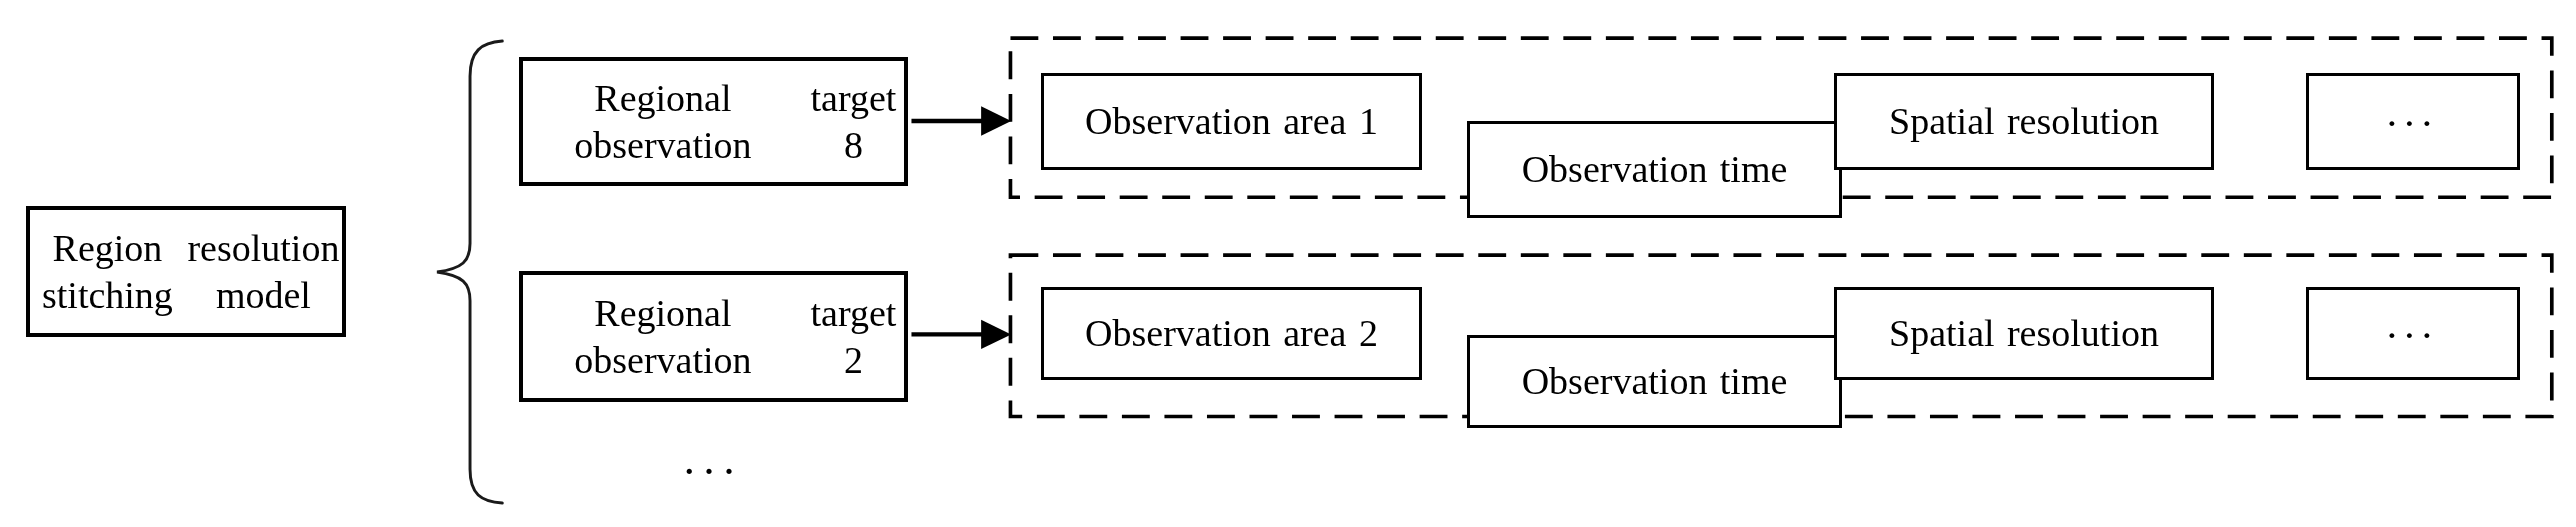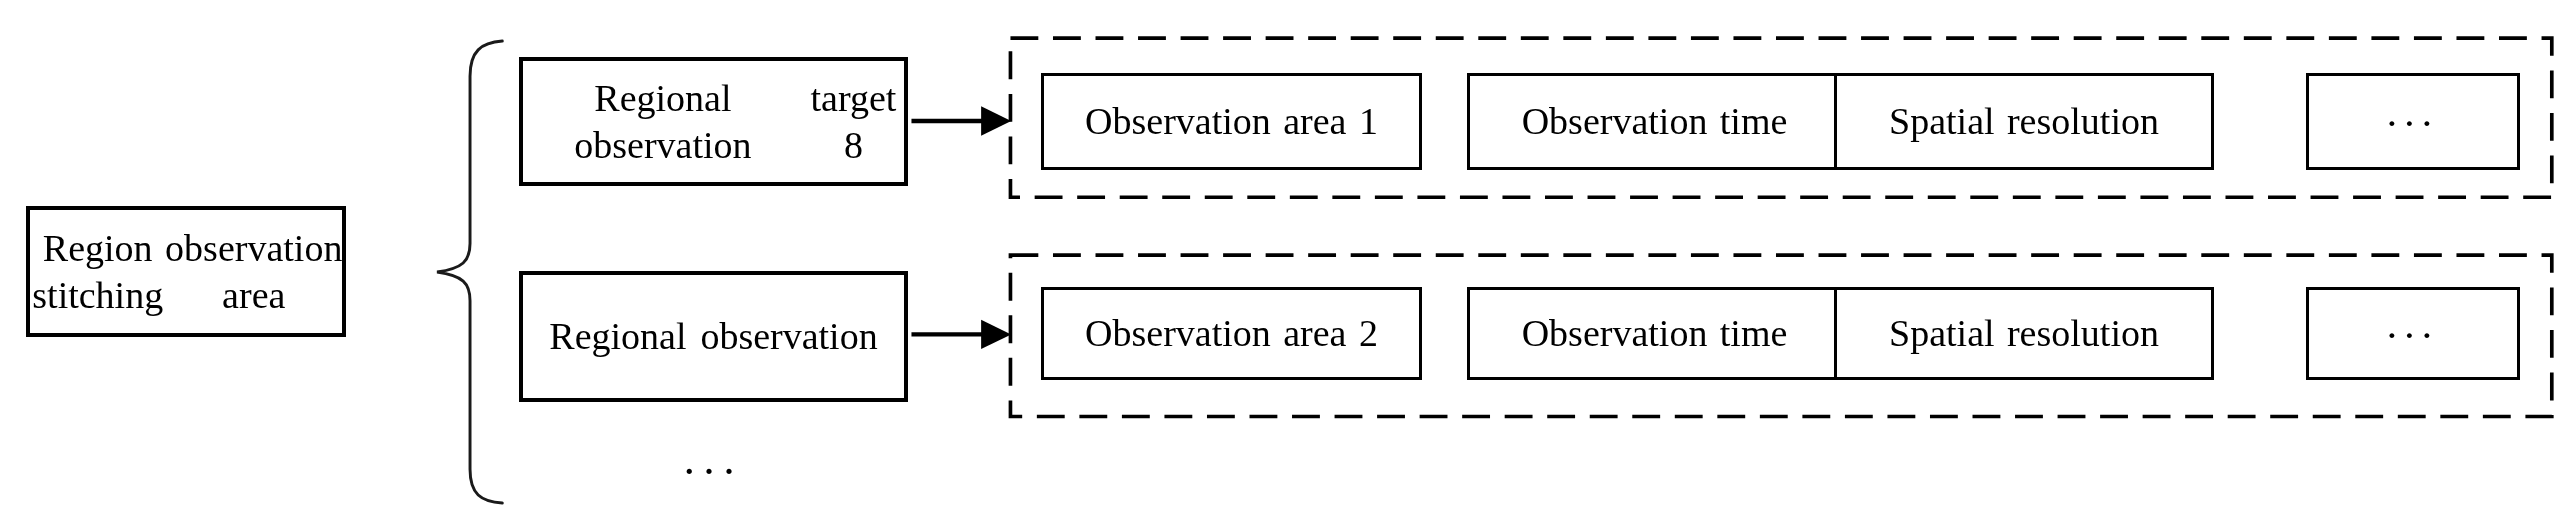--- a/index.html
+++ b/index.html
@@ -42,21 +42,21 @@
     flex-direction: row;
     word-spacing: 2.9px;
   }
   .root-box   { left: 26.4px;  top: 206px; width: 320px; height: 131px; }
   .target-1   { left: 519px; top: 57px;  width: 389px; height: 129px; }
   .target-2   { left: 519px; top: 271px; width: 389px; height: 131px; }
 
   .row1 { top: 73px;  height: 97px; }
   .row2 { top: 287px; height: 93px; }
   .col1 { left: 1041px; width: 381px; }
-  .col2 { left: 1467px; width: 375px; }
+  .col2 { left: 1467px; width: 375px; margin-top: 48px; }
   .col3 { left: 1834px; width: 380px; }
   .col4 { left: 2306px; width: 214px; }
 
   .dots-cell {
     font-size: 41px;
     letter-spacing: 7.3px;
     line-height: 29px;
     padding-bottom: 19px; 
   }
   .targets-ellipsis {
@@ -99,30 +99,31 @@
     </g>
 
     <g>
       <line x1="1243" y1="456" x2="1346" y2="456" stroke="#000000" stroke-width="6"></line>
       <polygon points="1379,456 1338,436 1338,476" fill="#000000"></polygon>
     </g>
   </svg>
 
   <div class="box root-box">
     <div>Region stitching</div>
-    <div>observation area</div>
+    <div>resolution model</div>
   </div>
 
   <div class="box target-1">
     <div>Regional observation</div>
     <div>target 8</div>
   </div>
 
   <div class="box target-2">
     <div>Regional observation</div>
+    <div>target 2</div>
   </div>
 
   <div class="targets-ellipsis">...</div>
 
   <div class="box attr-box row1 col1">Observation area 1</div>
   <div class="box attr-box row1 col2">Observation time</div>
   <div class="box attr-box row1 col3">Spatial resolution</div>
   <div class="box attr-box row1 col4 dots-cell">...</div>
 
   <div class="box attr-box row2 col1">Observation area 2</div>

